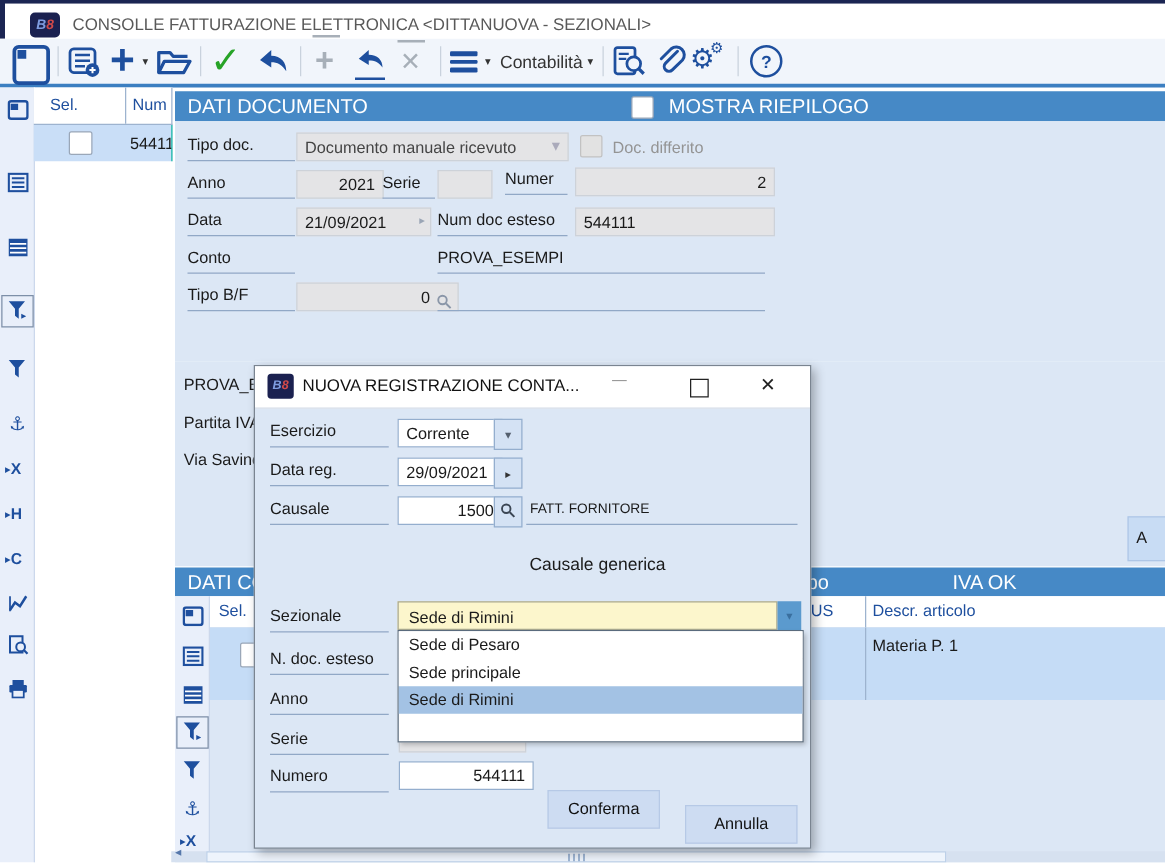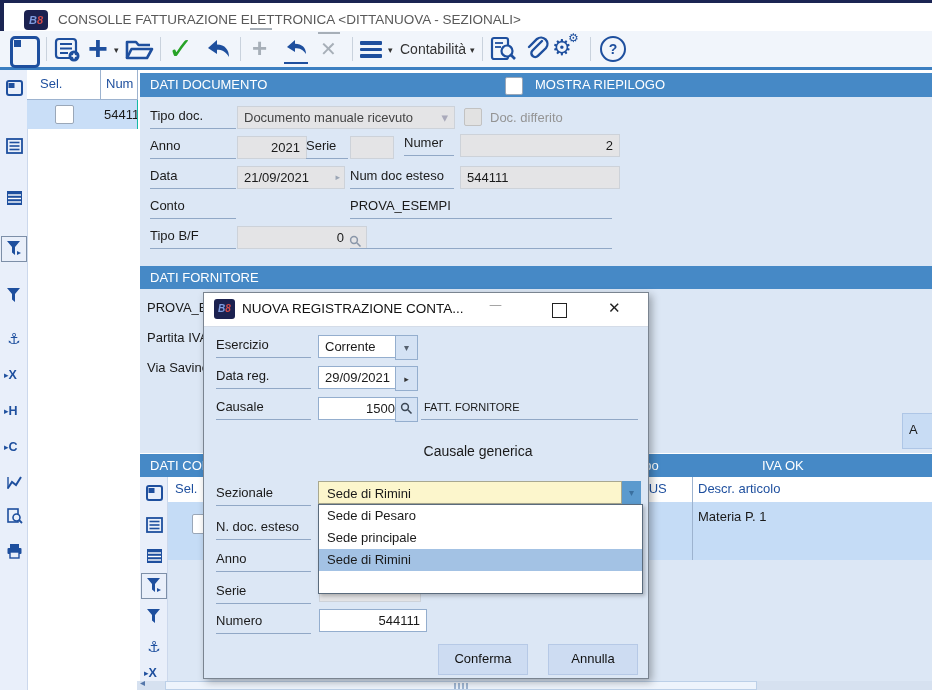--- a/index.html
+++ b/index.html
@@ -26,21 +26,21 @@
   .ovl-blue{position:absolute;left:0;bottom:-4px;width:24px;height:2.5px;background:#1e4f9e;}
   .hbar{display:block;width:22px;height:3.5px;background:#1e4f9e;margin:3px 0;border-radius:1px;}
   .help-circle{width:22px;height:22px;border:2.5px solid #1e4f9e;border-radius:50%;
                text-align:center;line-height:22px;font-weight:bold;color:#1e4f9e;font-size:14px;}
   
   .left-strip{left:0;top:70px;width:27px;height:620px;background:#e9effa;border-right:1px solid #ccd8ec;}
   .strip-ic{left:5px;width:18px;height:18px;text-align:center;}
   .strip-box{left:1px;width:24px;height:24px;border:1px solid #7d8fa8;}
   .gotxt{font-size:12.5px;font-weight:bold;color:#1e4f9e;white-space:nowrap;}
   .gotxt .tri{font-size:9px;vertical-align:1px;}
-  .hdr{background:#4689c6;color:#ffffff;font-size:13px;}
+  .hdr{background:#4689c6;color:#ffffff;font-size:16px;}
   .hdr-label{position:absolute;top:4px;}
   .body-bg{background:#dce7f5;}
   .lbl{border-bottom:1px solid #91a8c6;height:20px;}
   .box-gray{background:#e4e4e6;border:1px solid #cdd2d9;height:21px;line-height:21px;}
   .box-white{background:#ffffff;border:1px solid #94aece;height:21px;line-height:21px;}
   .rt{text-align:right;padding-right:6px;} .lt{padding-left:6px;}
   .cb{background:#ffffff;border:1px solid #9aa7b8;border-radius:2px;}
   .cb-dis{background:#e2e2e2;border:1px solid #c2c2c2;border-radius:2px;}
   .combo-btn{background:#d4e2f4;border:1px solid #94aece;text-align:center;color:#55606e;}
   .mag{display:inline-block;vertical-align:middle;}
@@ -242,23 +242,20 @@
     <div class="abs box-gray rt" style="left:97px;top:129px;width:106px;padding-right:22px;">
       <span>0</span>
       <span class="abs" style="right:4px;top:3px;"><svg class="mag" width="13" height="13" viewBox="0 0 13 13">
             <circle cx="5" cy="5" r="3.4" fill="none" stroke="#8a96a8" stroke-width="1.5"></circle>
             <line x1="7.8" y1="7.8" x2="11.5" y2="11.5" stroke="#8a96a8" stroke-width="1.6"></line>
           </svg></span>
     </div>
     <div class="abs" style="left:210px;top:151px;width:262px;border-bottom:1px solid #91a8c6;"></div>
   </div>
 
-  <div class="abs hdr" style="left:140px;top:266px;width:792px;height:23px;">
-    <span class="hdr-label" style="left:10px;">DATI FORNITORE</span>
-  </div>
   <div class="abs body-bg" style="left:140px;top:289px;width:792px;height:164px;">
     <span class="abs" style="left:7px;top:11px;">PROVA_E</span>
     <span class="abs" style="left:7px;top:41px;">Partita IVA</span>
     <span class="abs" style="left:7px;top:71px;">Via Savino</span>
     <div class="abs" style="left:762px;top:124px;width:30px;height:34px;background:#c8dcf4;border:1px solid #aec6e6;line-height:32px;padding-left:6px;"><span>A</span></div>
   </div>
 
   <div class="abs hdr" style="left:140px;top:454px;width:792px;height:23px;">
     <span class="hdr-label" style="left:10px;">DATI COR</span>
     <span class="hdr-label" style="left:500px;">rpo</span>
@@ -363,17 +360,17 @@
       <div class="opt sel">Sede di Rimini</div>
     </div>
 
     <div class="abs lbl" style="left:12px;top:226px;width:95px;">N. doc. esteso</div>
     <div class="abs lbl" style="left:12px;top:258px;width:95px;">Anno</div>
     <div class="abs lbl" style="left:12px;top:290px;width:95px;">Serie</div>
     <div class="abs box-gray" style="left:115px;top:286px;width:100px;z-index:5;"></div>
     <div class="abs lbl" style="left:12px;top:320px;width:95px;">Numero</div>
     <div class="abs box-white rt" style="left:115px;top:316px;width:100px;">544111</div>
 
-    <div class="abs btn" style="left:234px;top:351px;width:88px;height:29px;">Conferma</div>
+    <div class="abs btn" style="left:234px;top:339px;width:88px;height:29px;">Conferma</div>
     <div class="abs btn" style="left:344px;top:351px;width:88px;height:29px;">Annulla</div>
   </div>
 
 </div>
 
 </body></html>

